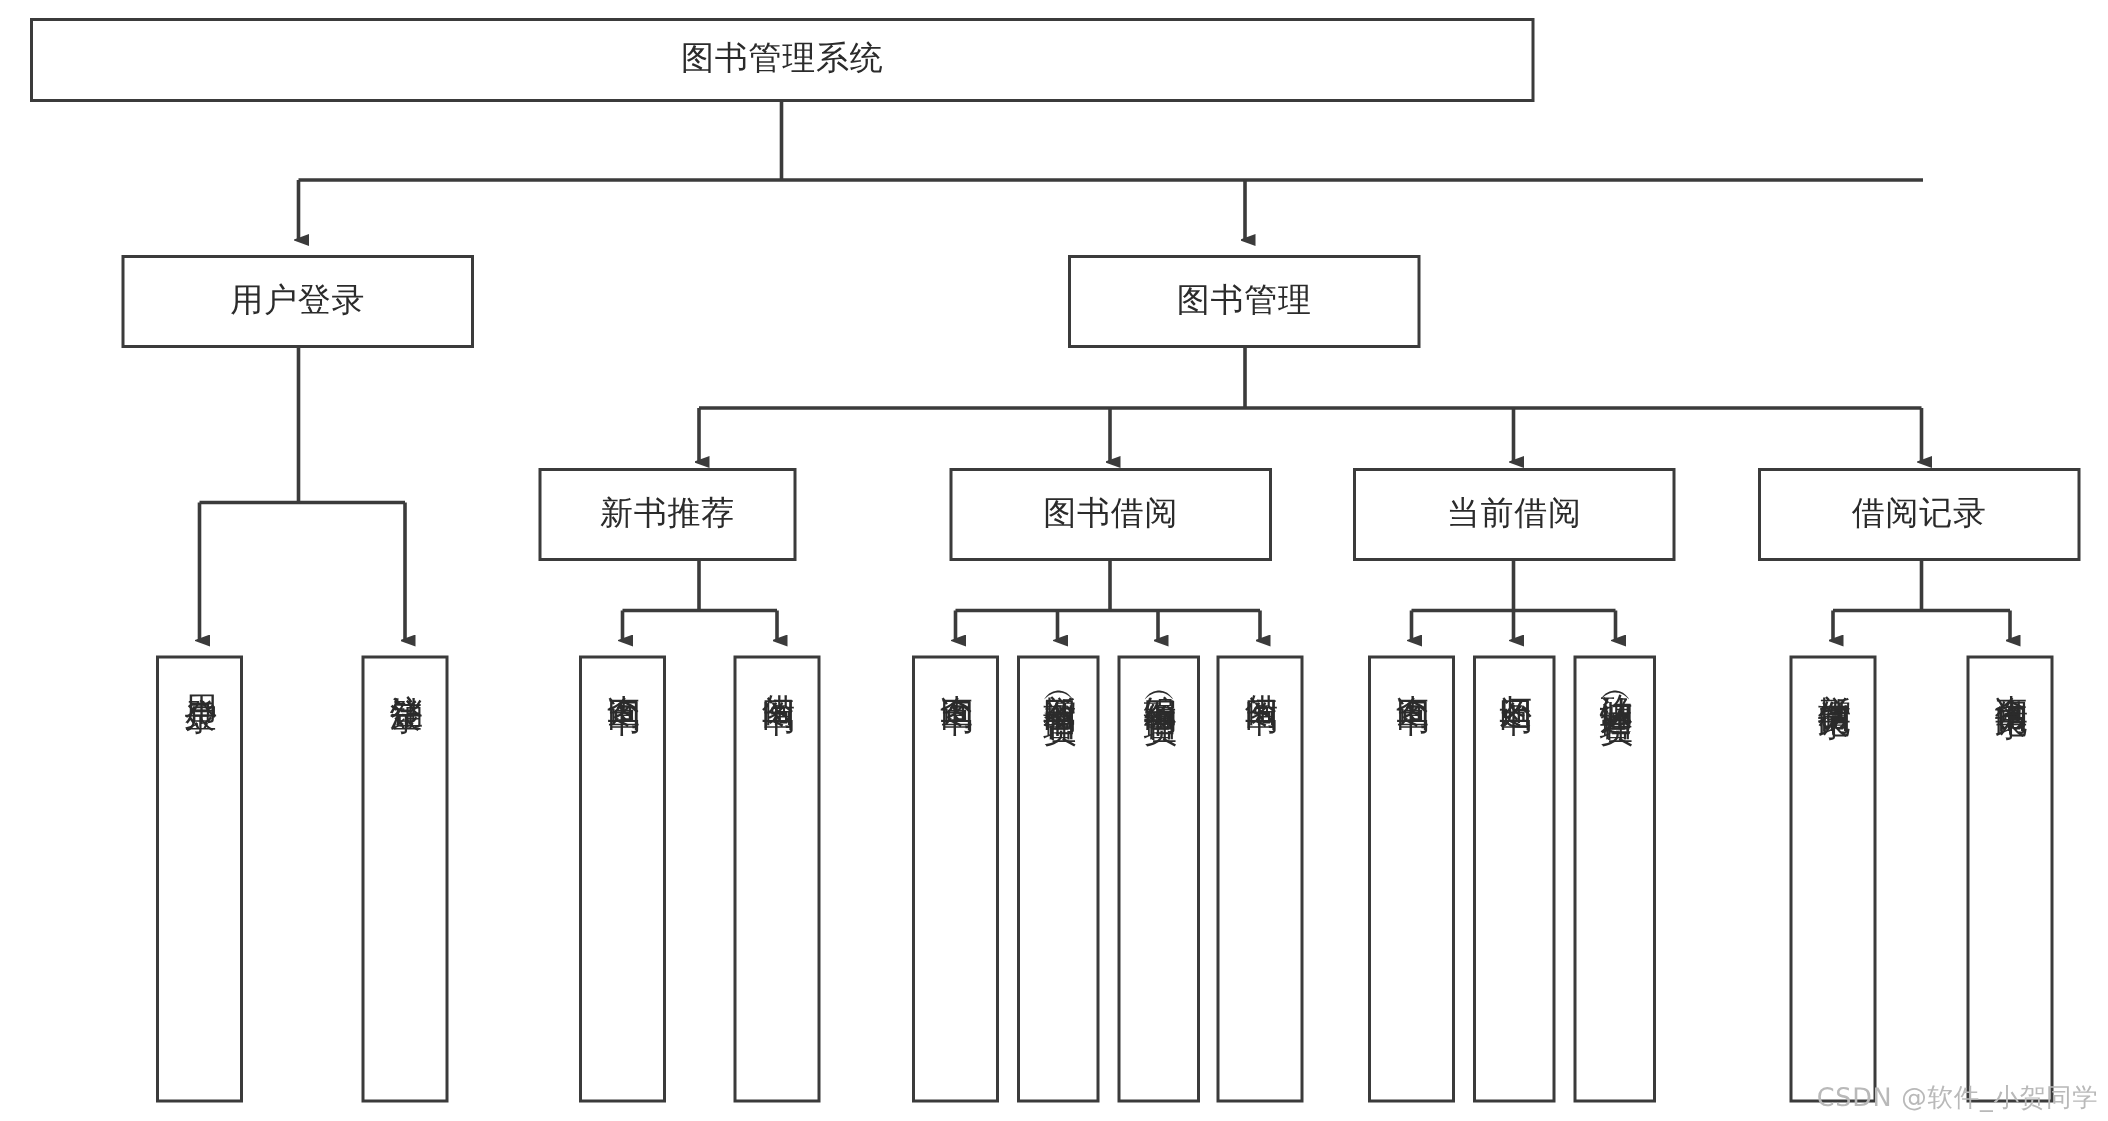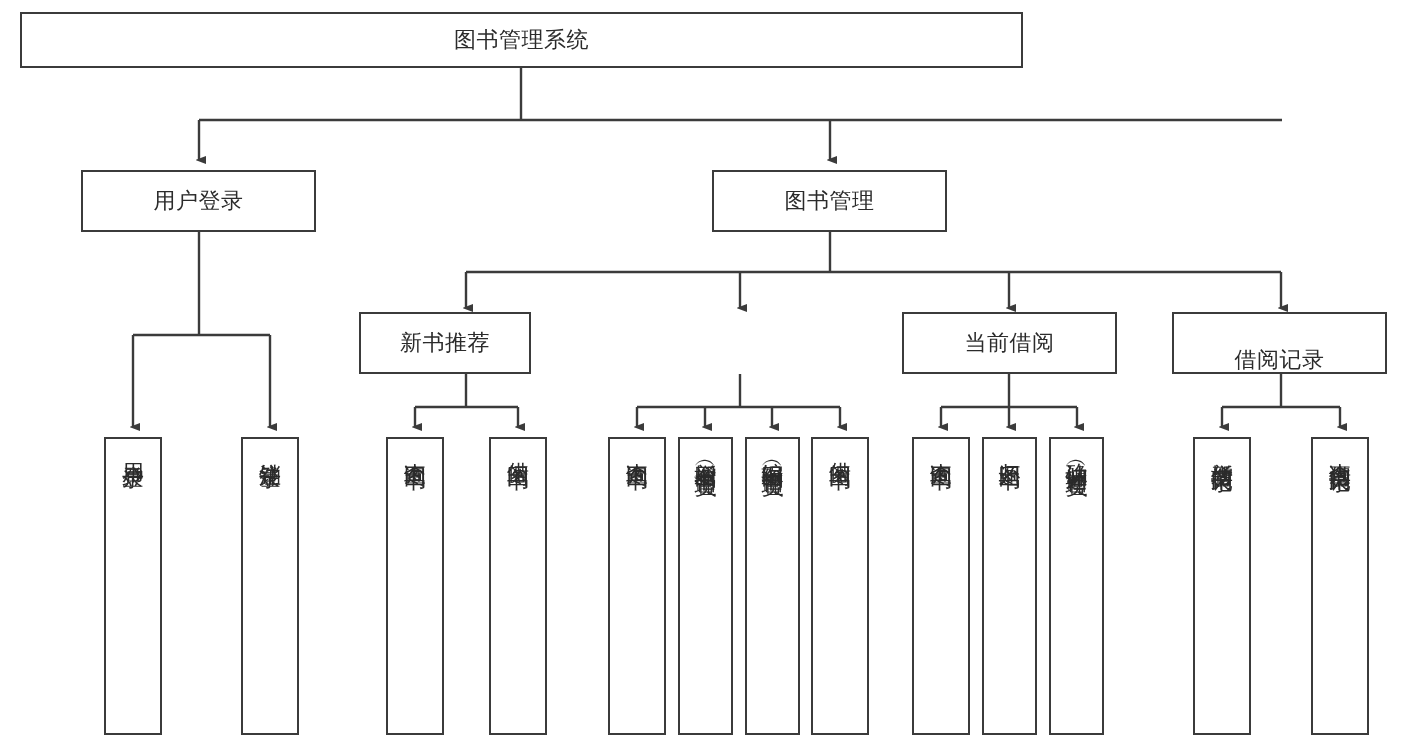--- a/index.html
+++ b/index.html
@@ -126,24 +126,27 @@
   <div class="node" style="left:81px; top:170px; width:235px; height:62px;">
     <span class="node-label">用户登录</span>
   </div>
   <div class="node" style="left:712px; top:170px; width:235px; height:62px;text-align:center;">
     <span class="node-label">图书管理</span>
   </div>
 
   <div class="node" style="left:359px; top:312px; width:172px; height:62px;">
     <span class="node-label">新书推荐</span>
   </div>
+  <div class="node" style="left:633px; top:312px; width:215px; height:62px;">
+    <span class="node-label">图书借阅</span>
+  </div>
   <div class="node" style="left:902px; top:312px; width:215px; height:62px;text-align:center;">
     <span class="node-label">当前借阅</span>
   </div>
-  <div class="node" style="left:1172px; top:312px; width:215px; height:62px;align-items:flex-end;">
+  <div class="node" style="left:1172px; top:312px; width:215px; height:62px;">
     <span class="node-label">借阅记录</span>
   </div>
 
   <div class="node leaf" style="left:104px; top:437px; width:58px; height:298px;">
     <span class="node-label">用户登录</span>
   </div>
   <div class="node leaf" style="left:241px; top:437px; width:58px; height:298px;">
     <span class="node-label">注销登录</span>
   </div>
 
@@ -177,14 +180,15 @@
     <span class="node-label">确认归还（管理员）</span>
   </div>
 
   <div class="node leaf" style="left:1193px; top:437px; width:58px; height:298px;">
     <span class="node-label">新增借阅记录</span>
   </div>
   <div class="node leaf" style="left:1311px; top:437px; width:58px; height:298px;">
     <span class="node-label">查询借阅记录</span>
   </div>
 
+  <div class="watermark">CSDN @软件_小贺同学</div>
 
 </div>
 
 </body></html>

